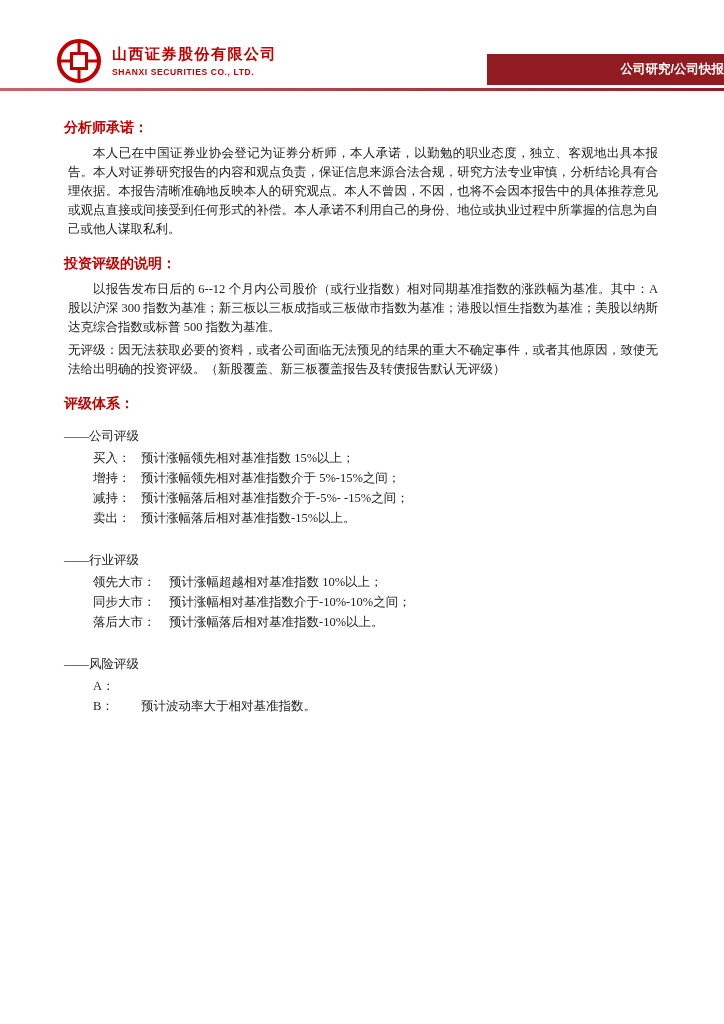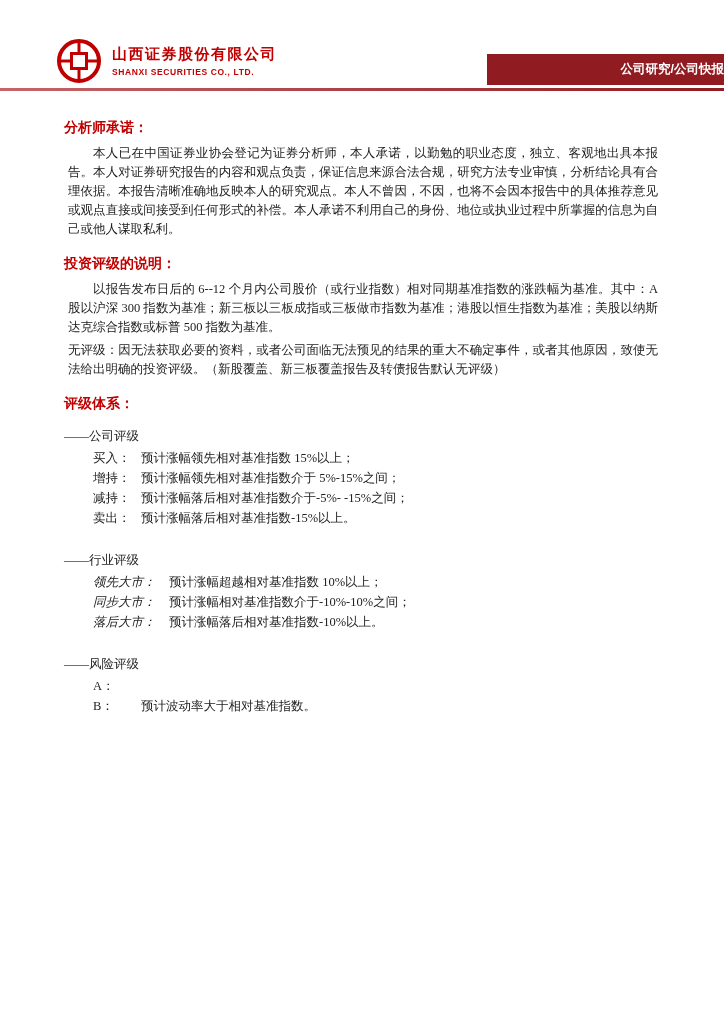--- a/index.html
+++ b/index.html
@@ -59,21 +59,21 @@
     font-size:14px;font-weight:bold;color:var(--accent-red,#c00000);
     line-height:19px;margin:0 0 7px 0;
   }
   .para{margin:4px;text-align:justify;}
   .para.indent{text-indent:2em;}
 
   .group-heading{margin:22px 0 2px 0;line-height:20px;}
   .rate-group:first-of-type .group-heading{margin-top:13px;}
   .rate-row{display:flex;padding-left:29px;line-height:20px;}
   .rate-label{flex:0 0 auto;width:48px;}
-  .group-industry .rate-label{width:76px;font-style:italic;}
+  .group-industry .rate-label{width:76px;}
   .group-risk .rate-label{width:48px;}
   .rate-desc{flex:1 1 auto;}
 
   
   .footer{
     position:absolute;left:0;top:956px;width:724px;height:31px;
     background:var(--maroon-red,#901b21);
     display:flex;align-items:center;
   }
   .footer-text{

